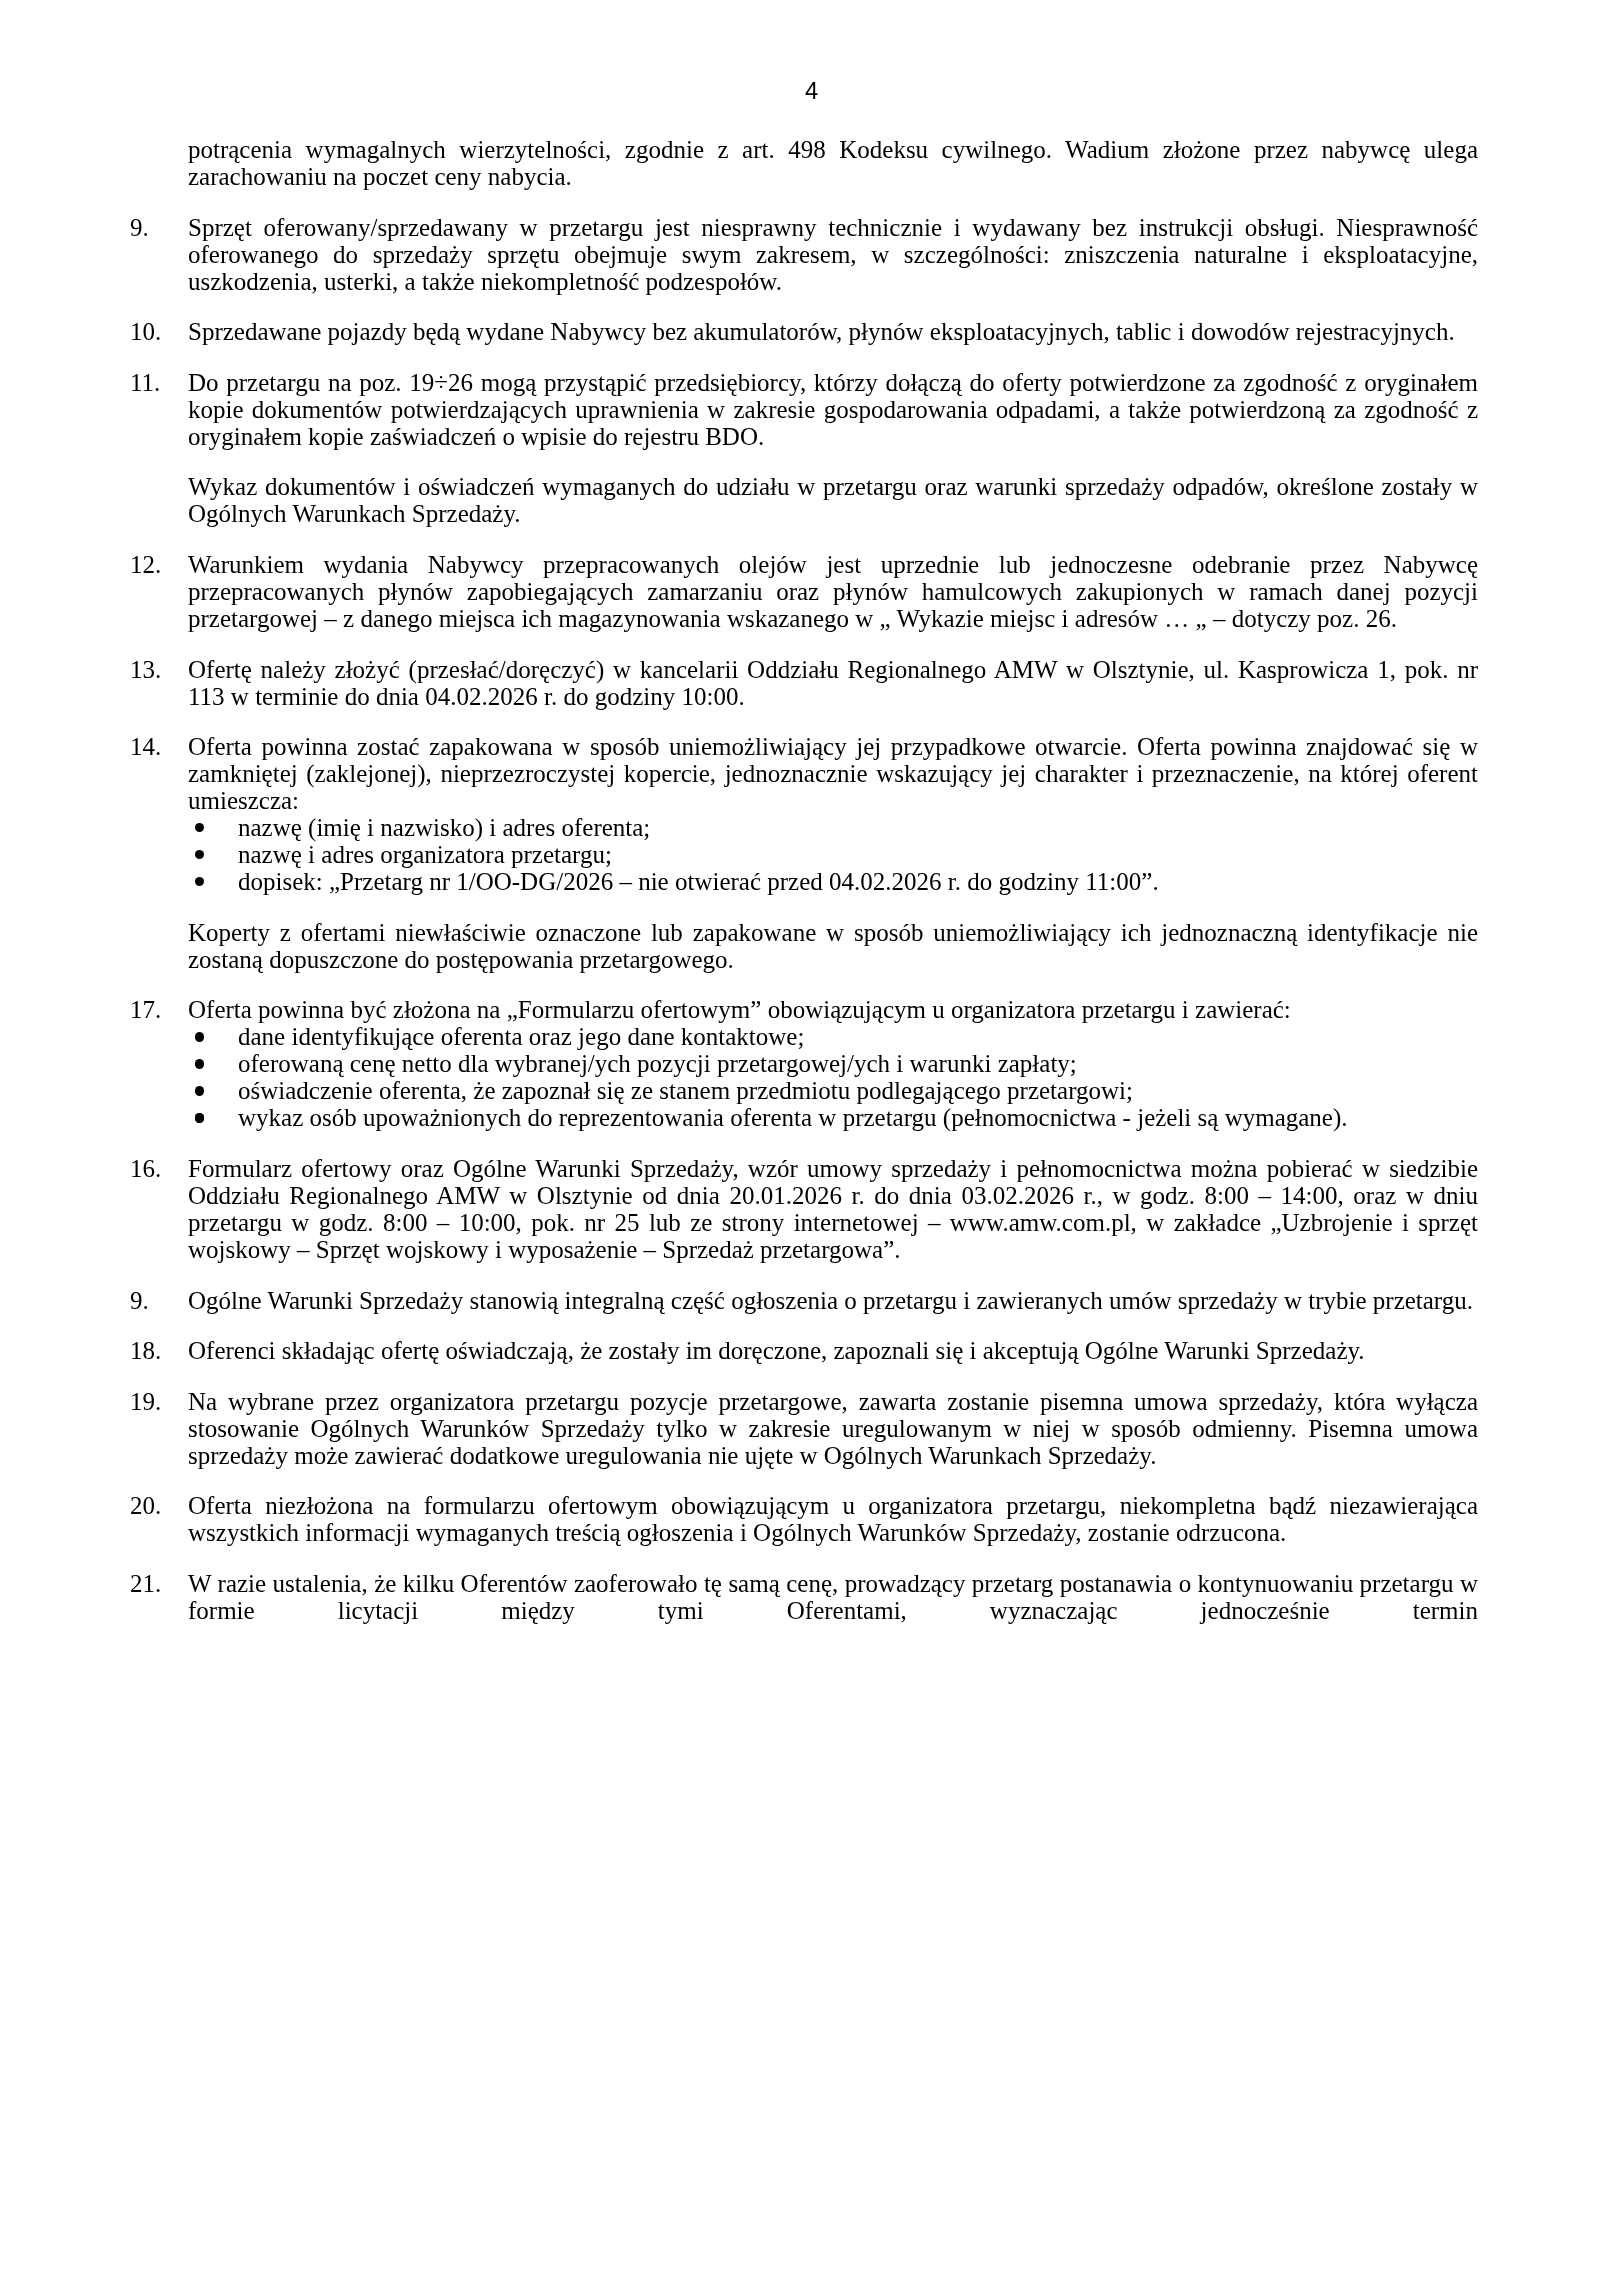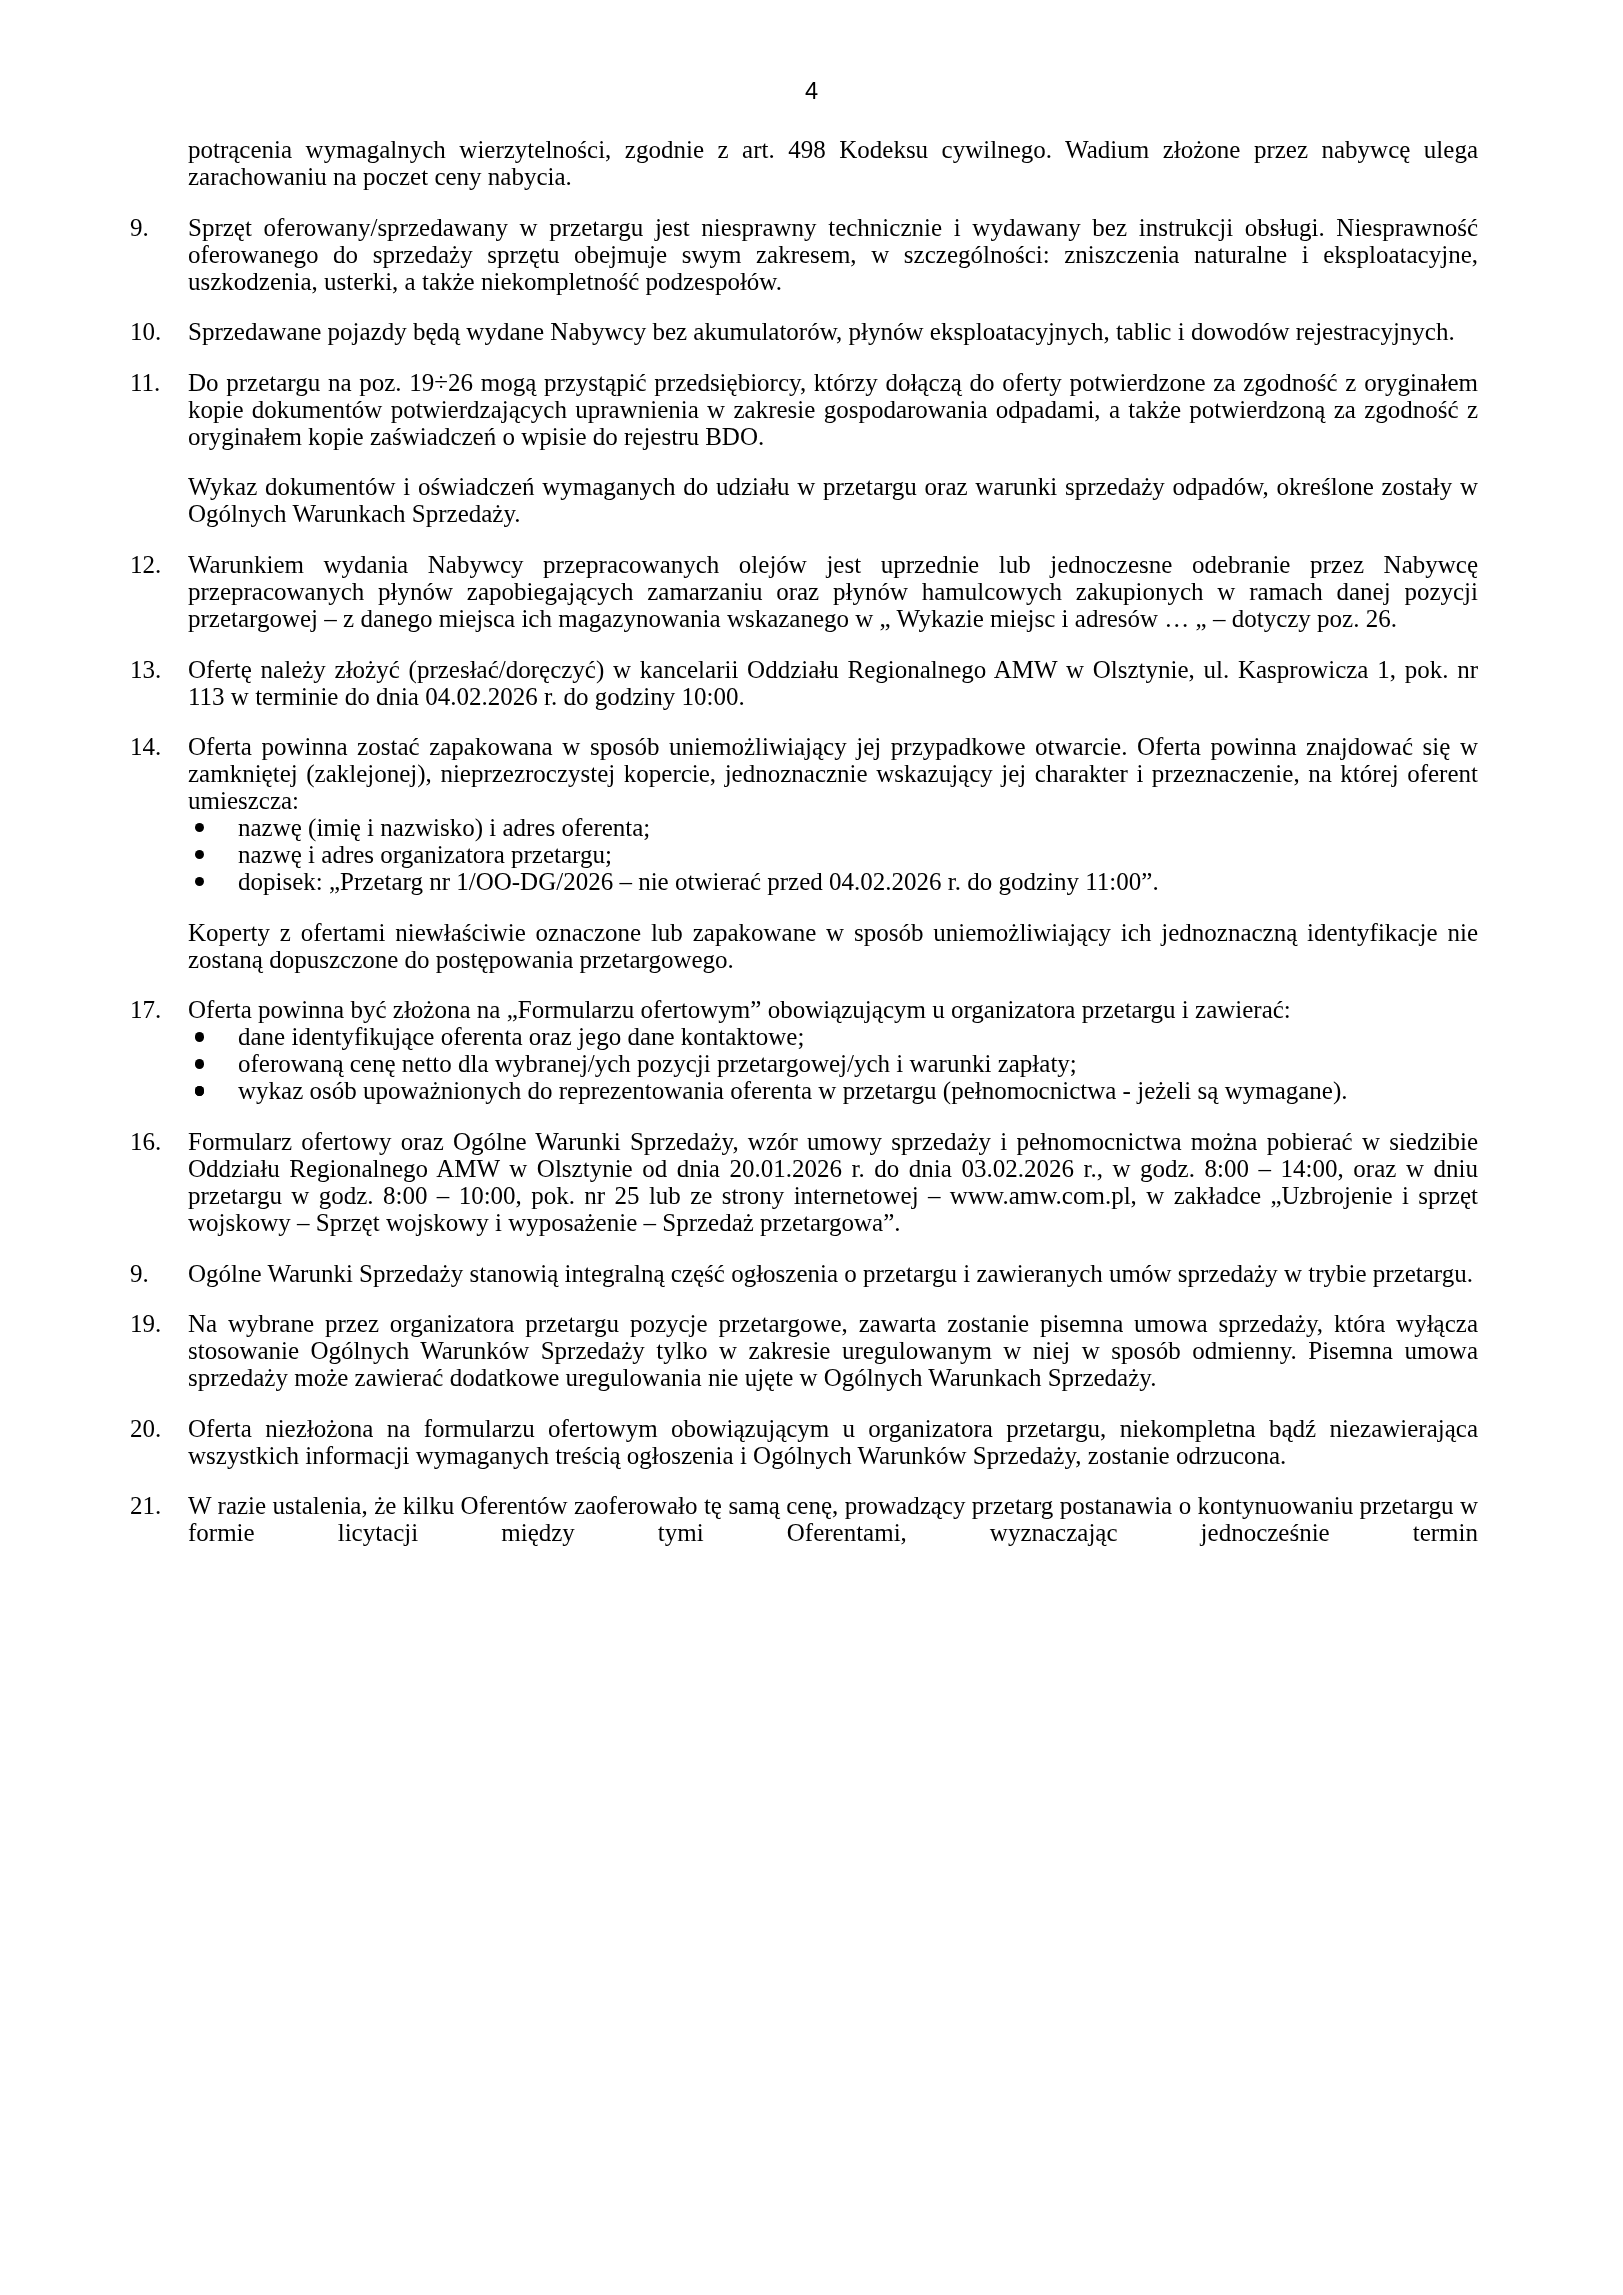--- a/index.html
+++ b/index.html
@@ -67,31 +67,36 @@
           <li><span class="dot"></span><span>dopisek: </span><b>„Przetarg nr 1/OO-DG/2026 – nie otwierać przed 04.02.2026 r. do godziny 11:00”.</b></li>
         </ul>
         <p class="after-bullets"><span>Koperty z ofertami niewłaściwie oznaczone lub zapakowane w sposób uniemożliwiający ich jednoznaczną identyfikacje nie zostaną dopuszczone do postępowania przetargowego.</span></p>
       </div>
       <div class="item">
         <span class="num">17.</span>
         <p><span>Oferta powinna być złożona na </span><b>„Formularzu ofertowym”</b><span> obowiązującym u organizatora przetargu i zawierać:</span></p>
         <ul class="bullets">
           <li><span class="dot"></span><span>dane identyfikujące oferenta oraz jego dane kontaktowe;</span></li>
           <li><span class="dot"></span><span>oferowaną cenę netto dla wybranej/ych pozycji przetargowej/ych i warunki zapłaty;</span></li>
+          <li><span class="dot"></span><span>oświadczenie oferenta, że zapoznał się ze stanem przedmiotu podlegającego przetargowi;</span></li>
           <li><span class="dot"></span></li>
           <li><span class="dot"></span><span>wykaz osób upoważnionych do reprezentowania oferenta w przetargu (pełnomocnictwa - jeżeli są wymagane).</span></li>
         </ul>
       </div>
       <div class="item">
         <span class="num">16.</span>
         <p><span>Formularz ofertowy oraz Ogólne Warunki Sprzedaży, wzór umowy sprzedaży i pełnomocnictwa można pobierać w siedzibie Oddziału Regionalnego AMW w Olsztynie od dnia 20.01.2026 r. do dnia 03.02.2026 r., w godz. 8:00 – 14:00, oraz w dniu przetargu w godz. 8:00 – 10:00, pok. nr 25 lub ze strony internetowej – </span><b>www.amw.com.pl</b><span>, w zakładce „Uzbrojenie i sprzęt wojskowy – Sprzęt wojskowy i wyposażenie – Sprzedaż przetargowa”.</span></p>
       </div>
       <div class="item">
         <span class="num">9.</span>
         <p><span>Ogólne Warunki Sprzedaży stanowią integralną część ogłoszenia o przetargu i zawieranych umów sprzedaży w trybie przetargu.</span></p>
+      </div>
+      <div class="item">
+        <span class="num">18.</span>
+        <p><span>Oferenci składając ofertę oświadczają, że zostały im doręczone, zapoznali się i akceptują Ogólne Warunki Sprzedaży.</span></p>
       </div>
       <div class="item">
         <span class="num">19.</span>
         <p><span>Na wybrane przez organizatora przetargu pozycje przetargowe, zawarta zostanie pisemna umowa sprzedaży, która wyłącza stosowanie Ogólnych Warunków Sprzedaży tylko w zakresie uregulowanym w niej w sposób odmienny. Pisemna umowa sprzedaży może zawierać dodatkowe uregulowania nie ujęte w Ogólnych Warunkach Sprzedaży.</span></p>
       </div>
       <div class="item">
         <span class="num">20.</span>
         <p><span>Oferta niezłożona na formularzu ofertowym obowiązującym u organizatora przetargu, niekompletna bądź niezawierająca wszystkich informacji wymaganych treścią ogłoszenia i Ogólnych Warunków Sprzedaży, zostanie odrzucona.</span></p>
       </div>
       <div class="item">

